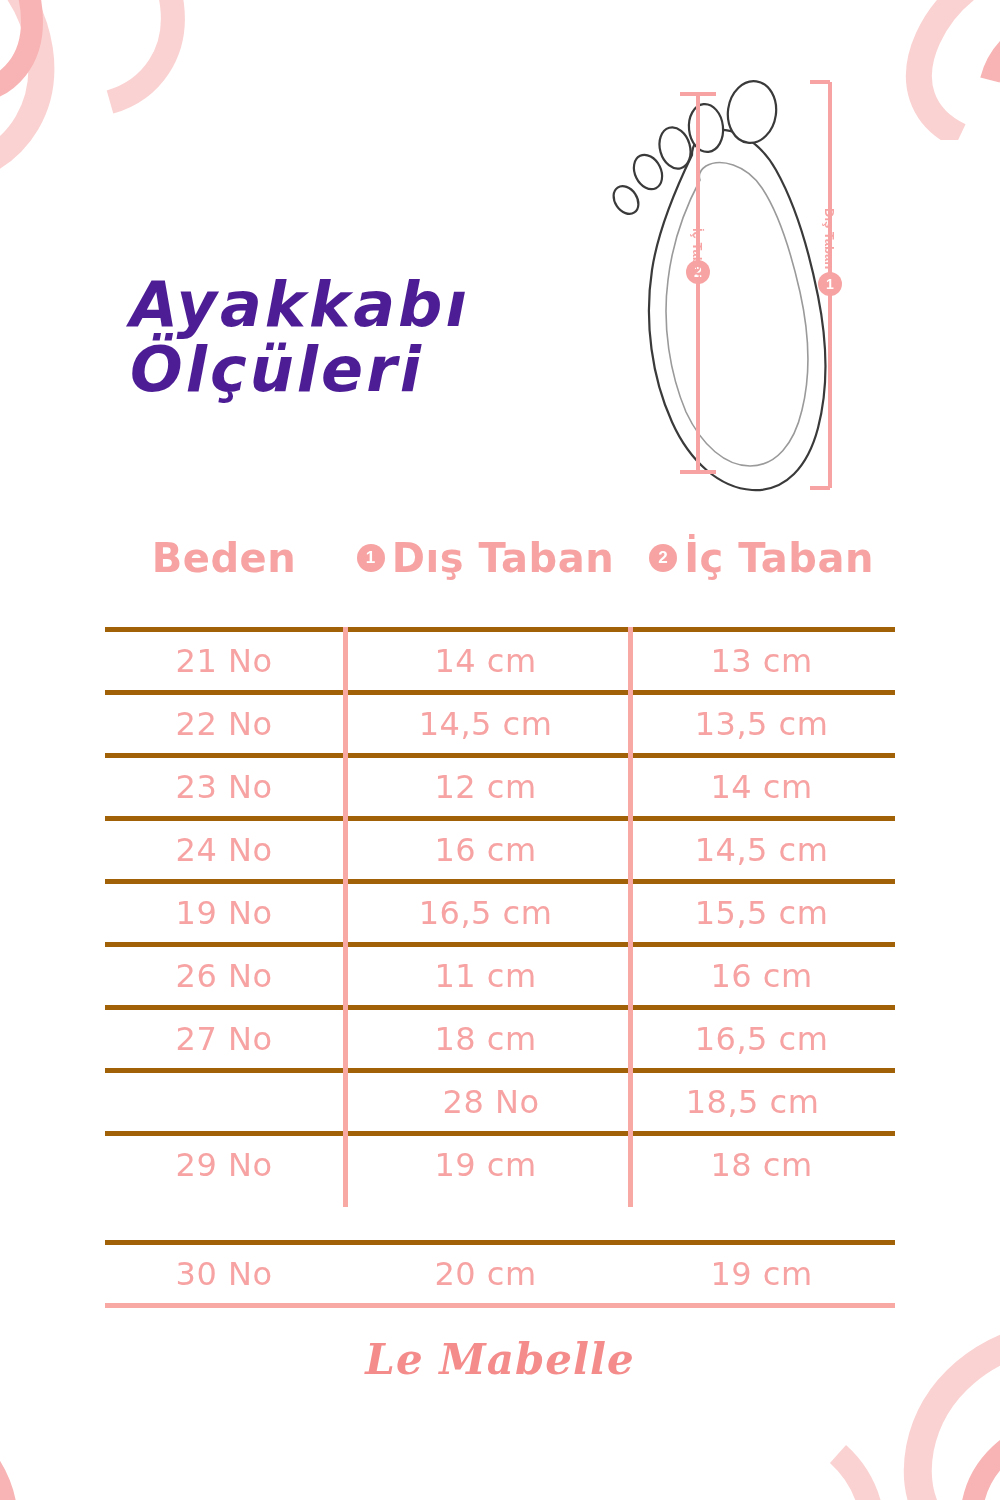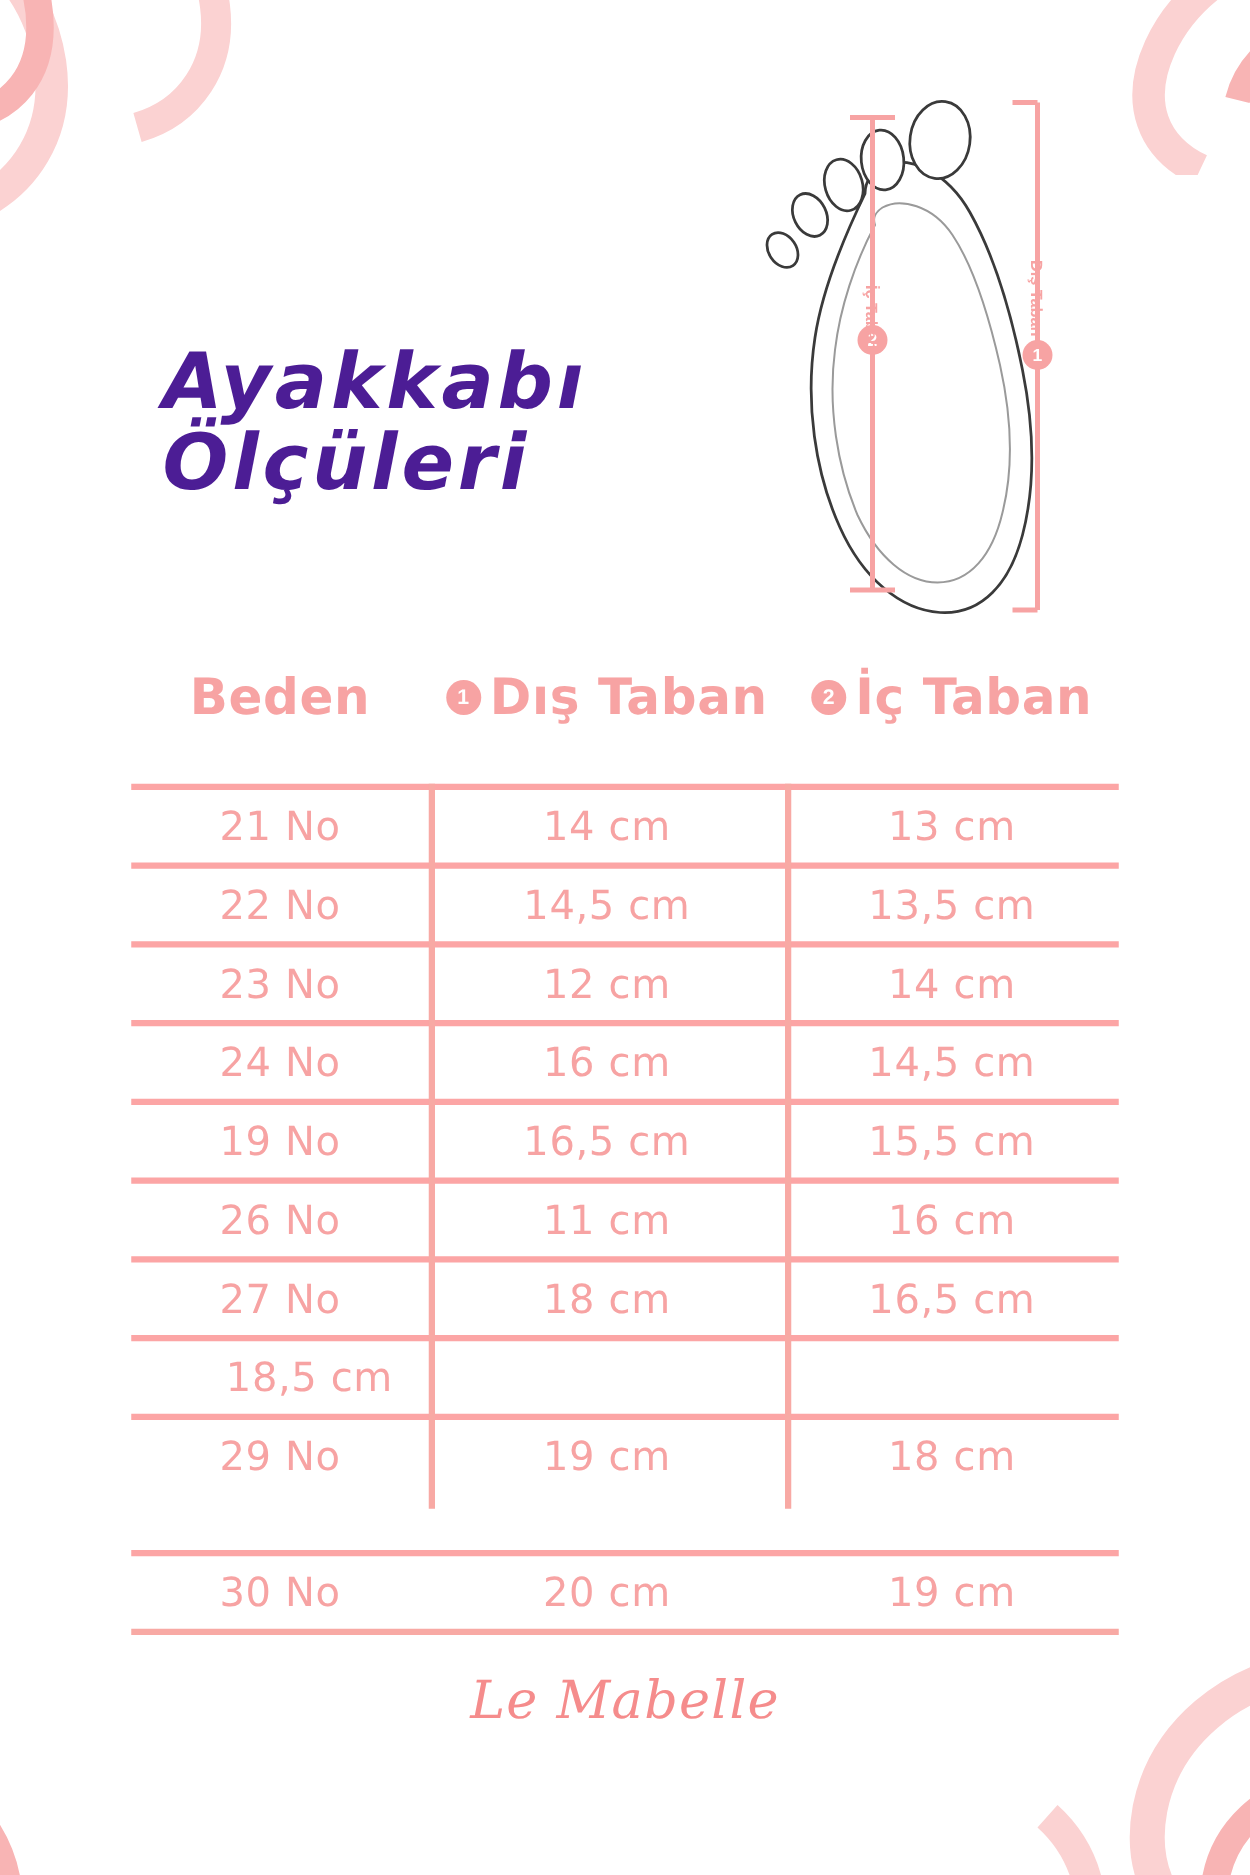--- a/index.html
+++ b/index.html
@@ -122,21 +122,22 @@
     font-family: "Liberation Sans", sans-serif;
     flex: 0 0 auto;
   }
 
   .rows {
     position: relative;
   }
   .row {
     display: flex;
     height: 58px;
-    border-top: 5px solid #fca5a5;
+    border-top: 5px solid #a16207;
+    justify-content: flex-end;
   }
   .row:last-child {
     border-bottom: 5px solid #f8a9a4;
     margin-top: 46px;
   }
   .cell {
     color: #f7a3a3;
     font-size: 32px;
     font-family: "DejaVu Sans", sans-serif;
     display: flex;
@@ -156,21 +157,21 @@
 
   
   .brand {
     position: absolute;
     left: 0;
     right: 0;
     top: 1335px;
     text-align: center;
     color: #f58c8c;
     font-size: 42px;
-    font-weight: normal;
+    font-weight: bold;
     font-style: italic;
     font-family: "DejaVu Serif", serif;
     letter-spacing: 1px;
   }
 </style>
 </head>
 <body>
 
 <div class="page">
 
@@ -299,20 +300,21 @@
         <div class="cell col-1">26 No</div>
         <div class="cell col-2">11 cm</div>
         <div class="cell col-3">16 cm</div>
       </div>
       <div class="row">
         <div class="cell col-1">27 No</div>
         <div class="cell col-2">18 cm</div>
         <div class="cell col-3">16,5 cm</div>
       </div>
       <div class="row">
+        <div class="cell col-1">28 No</div>
         <div class="cell col-2">18,5 cm</div>
       </div>
       <div class="row">
         <div class="cell col-1">29 No</div>
         <div class="cell col-2">19 cm</div>
         <div class="cell col-3">18 cm</div>
       </div>
       <div class="row">
         <div class="cell col-1">30 No</div>
         <div class="cell col-2">20 cm</div>

